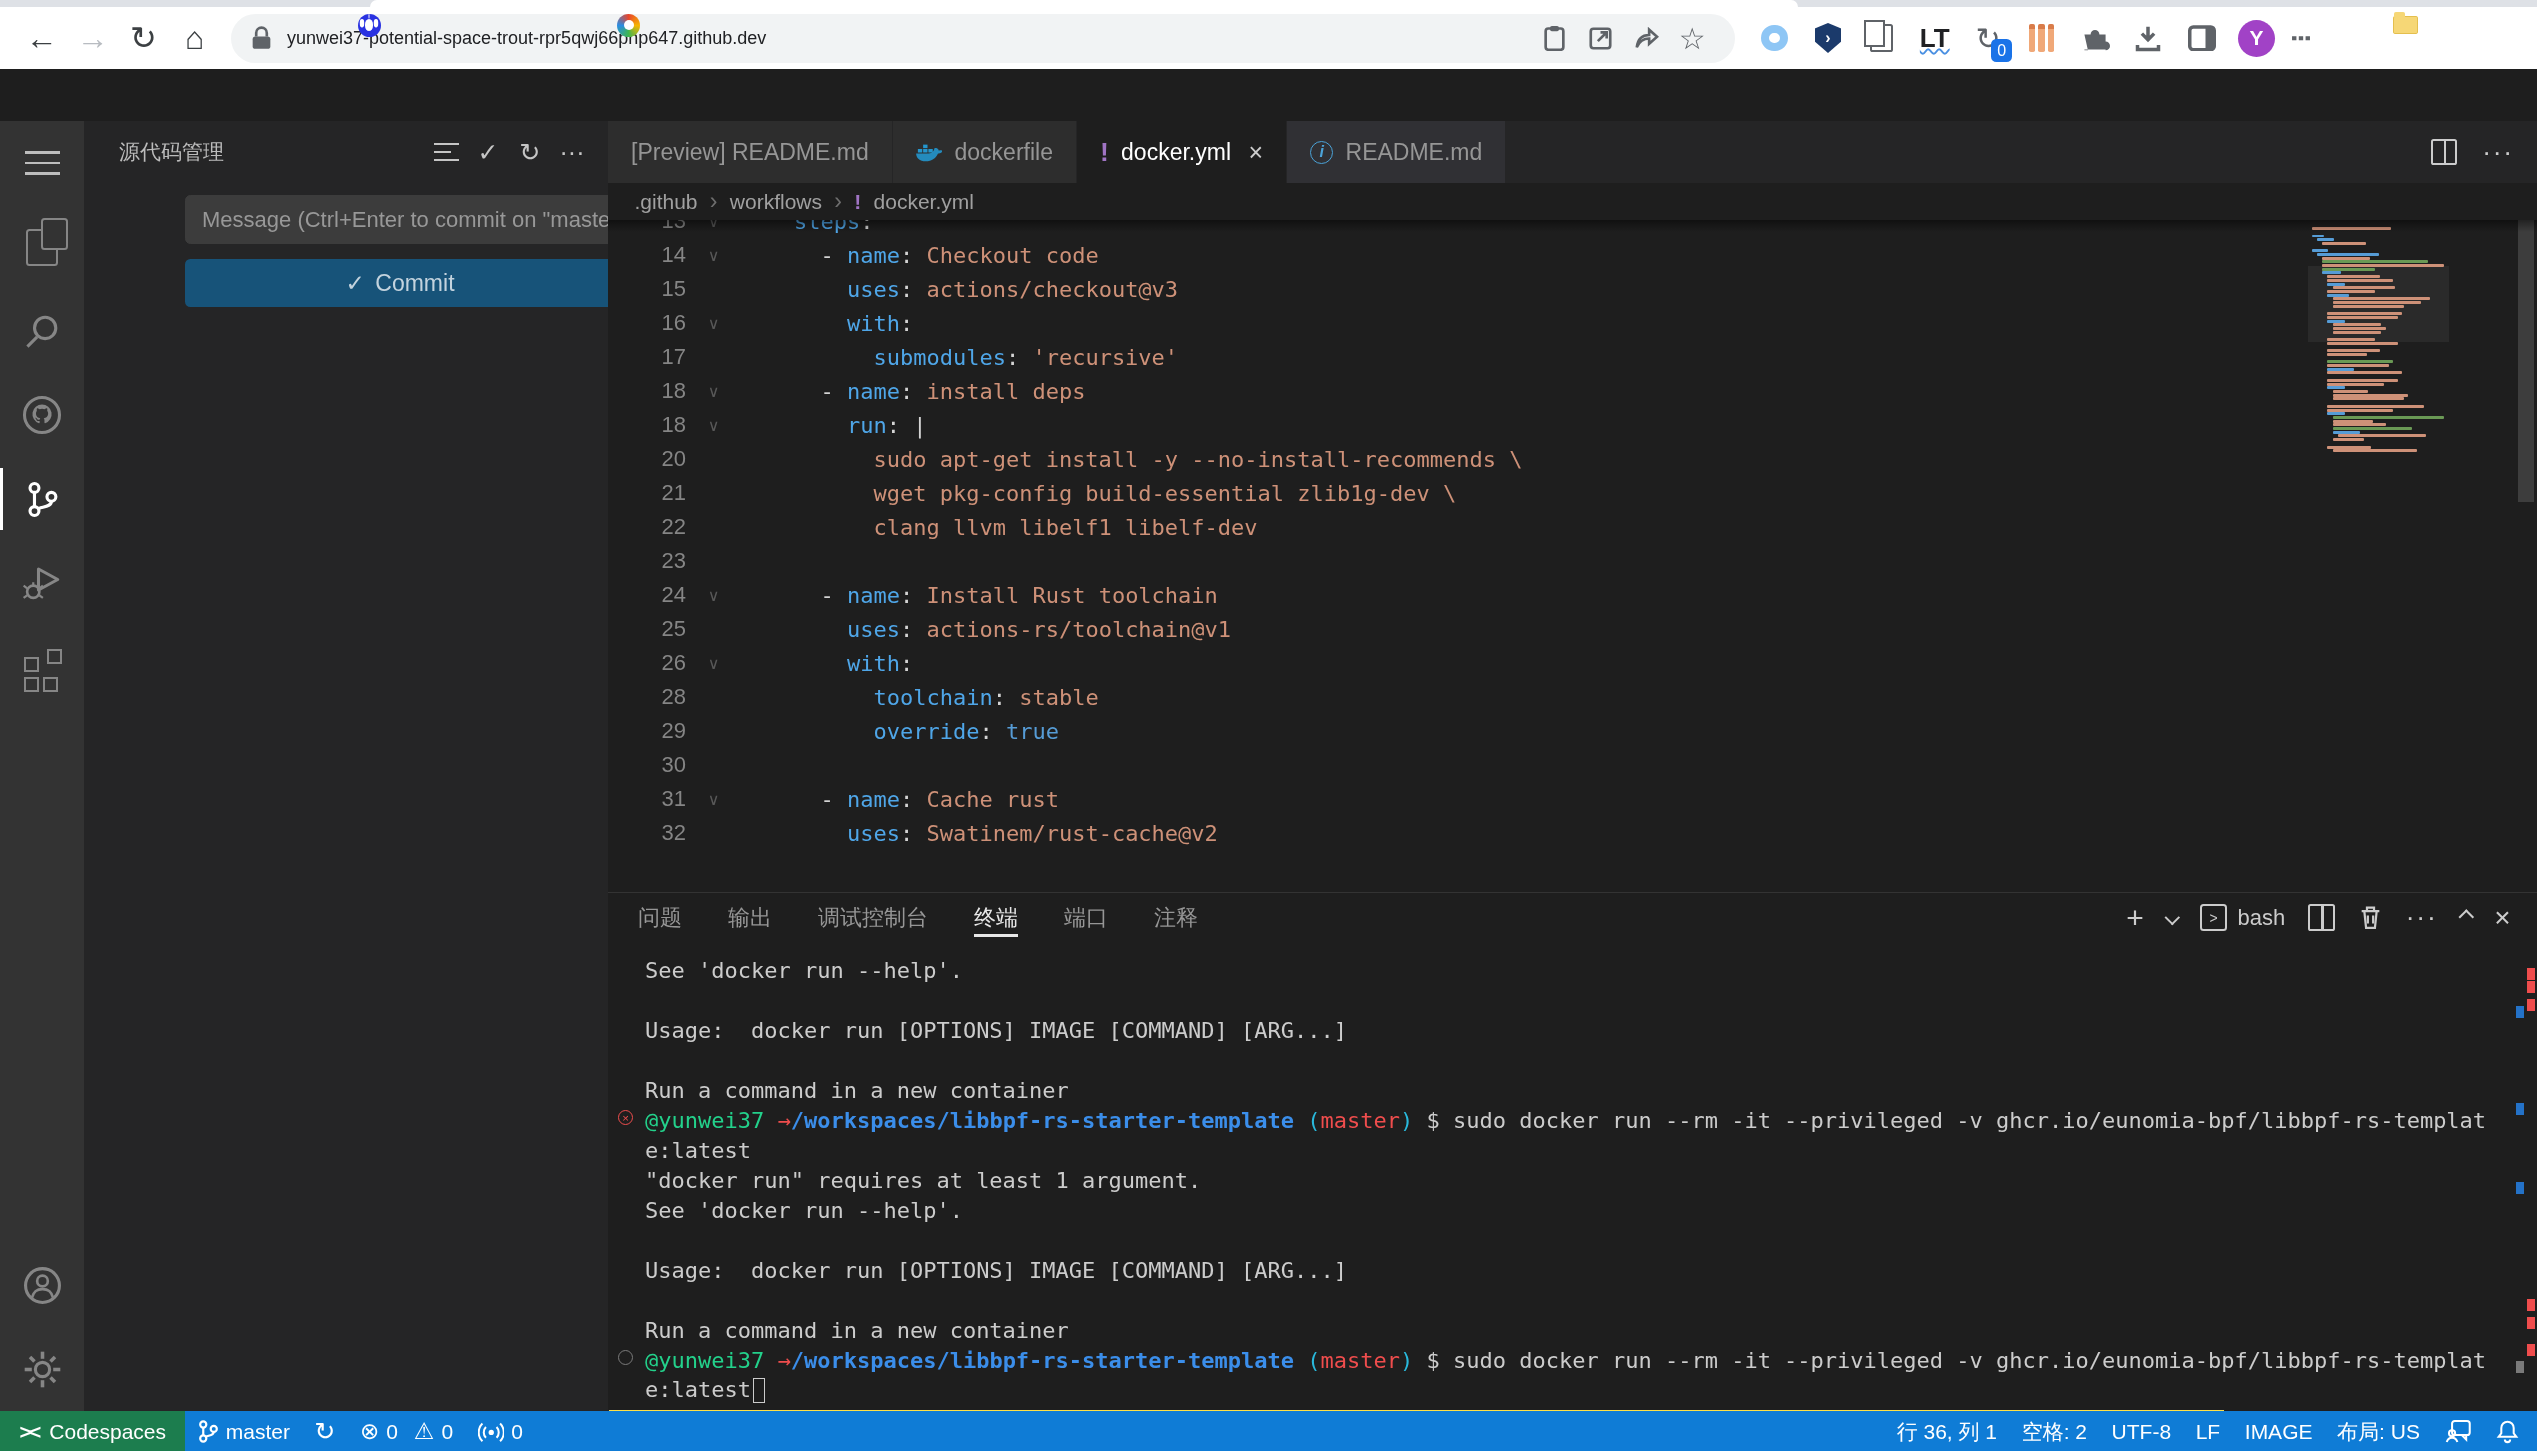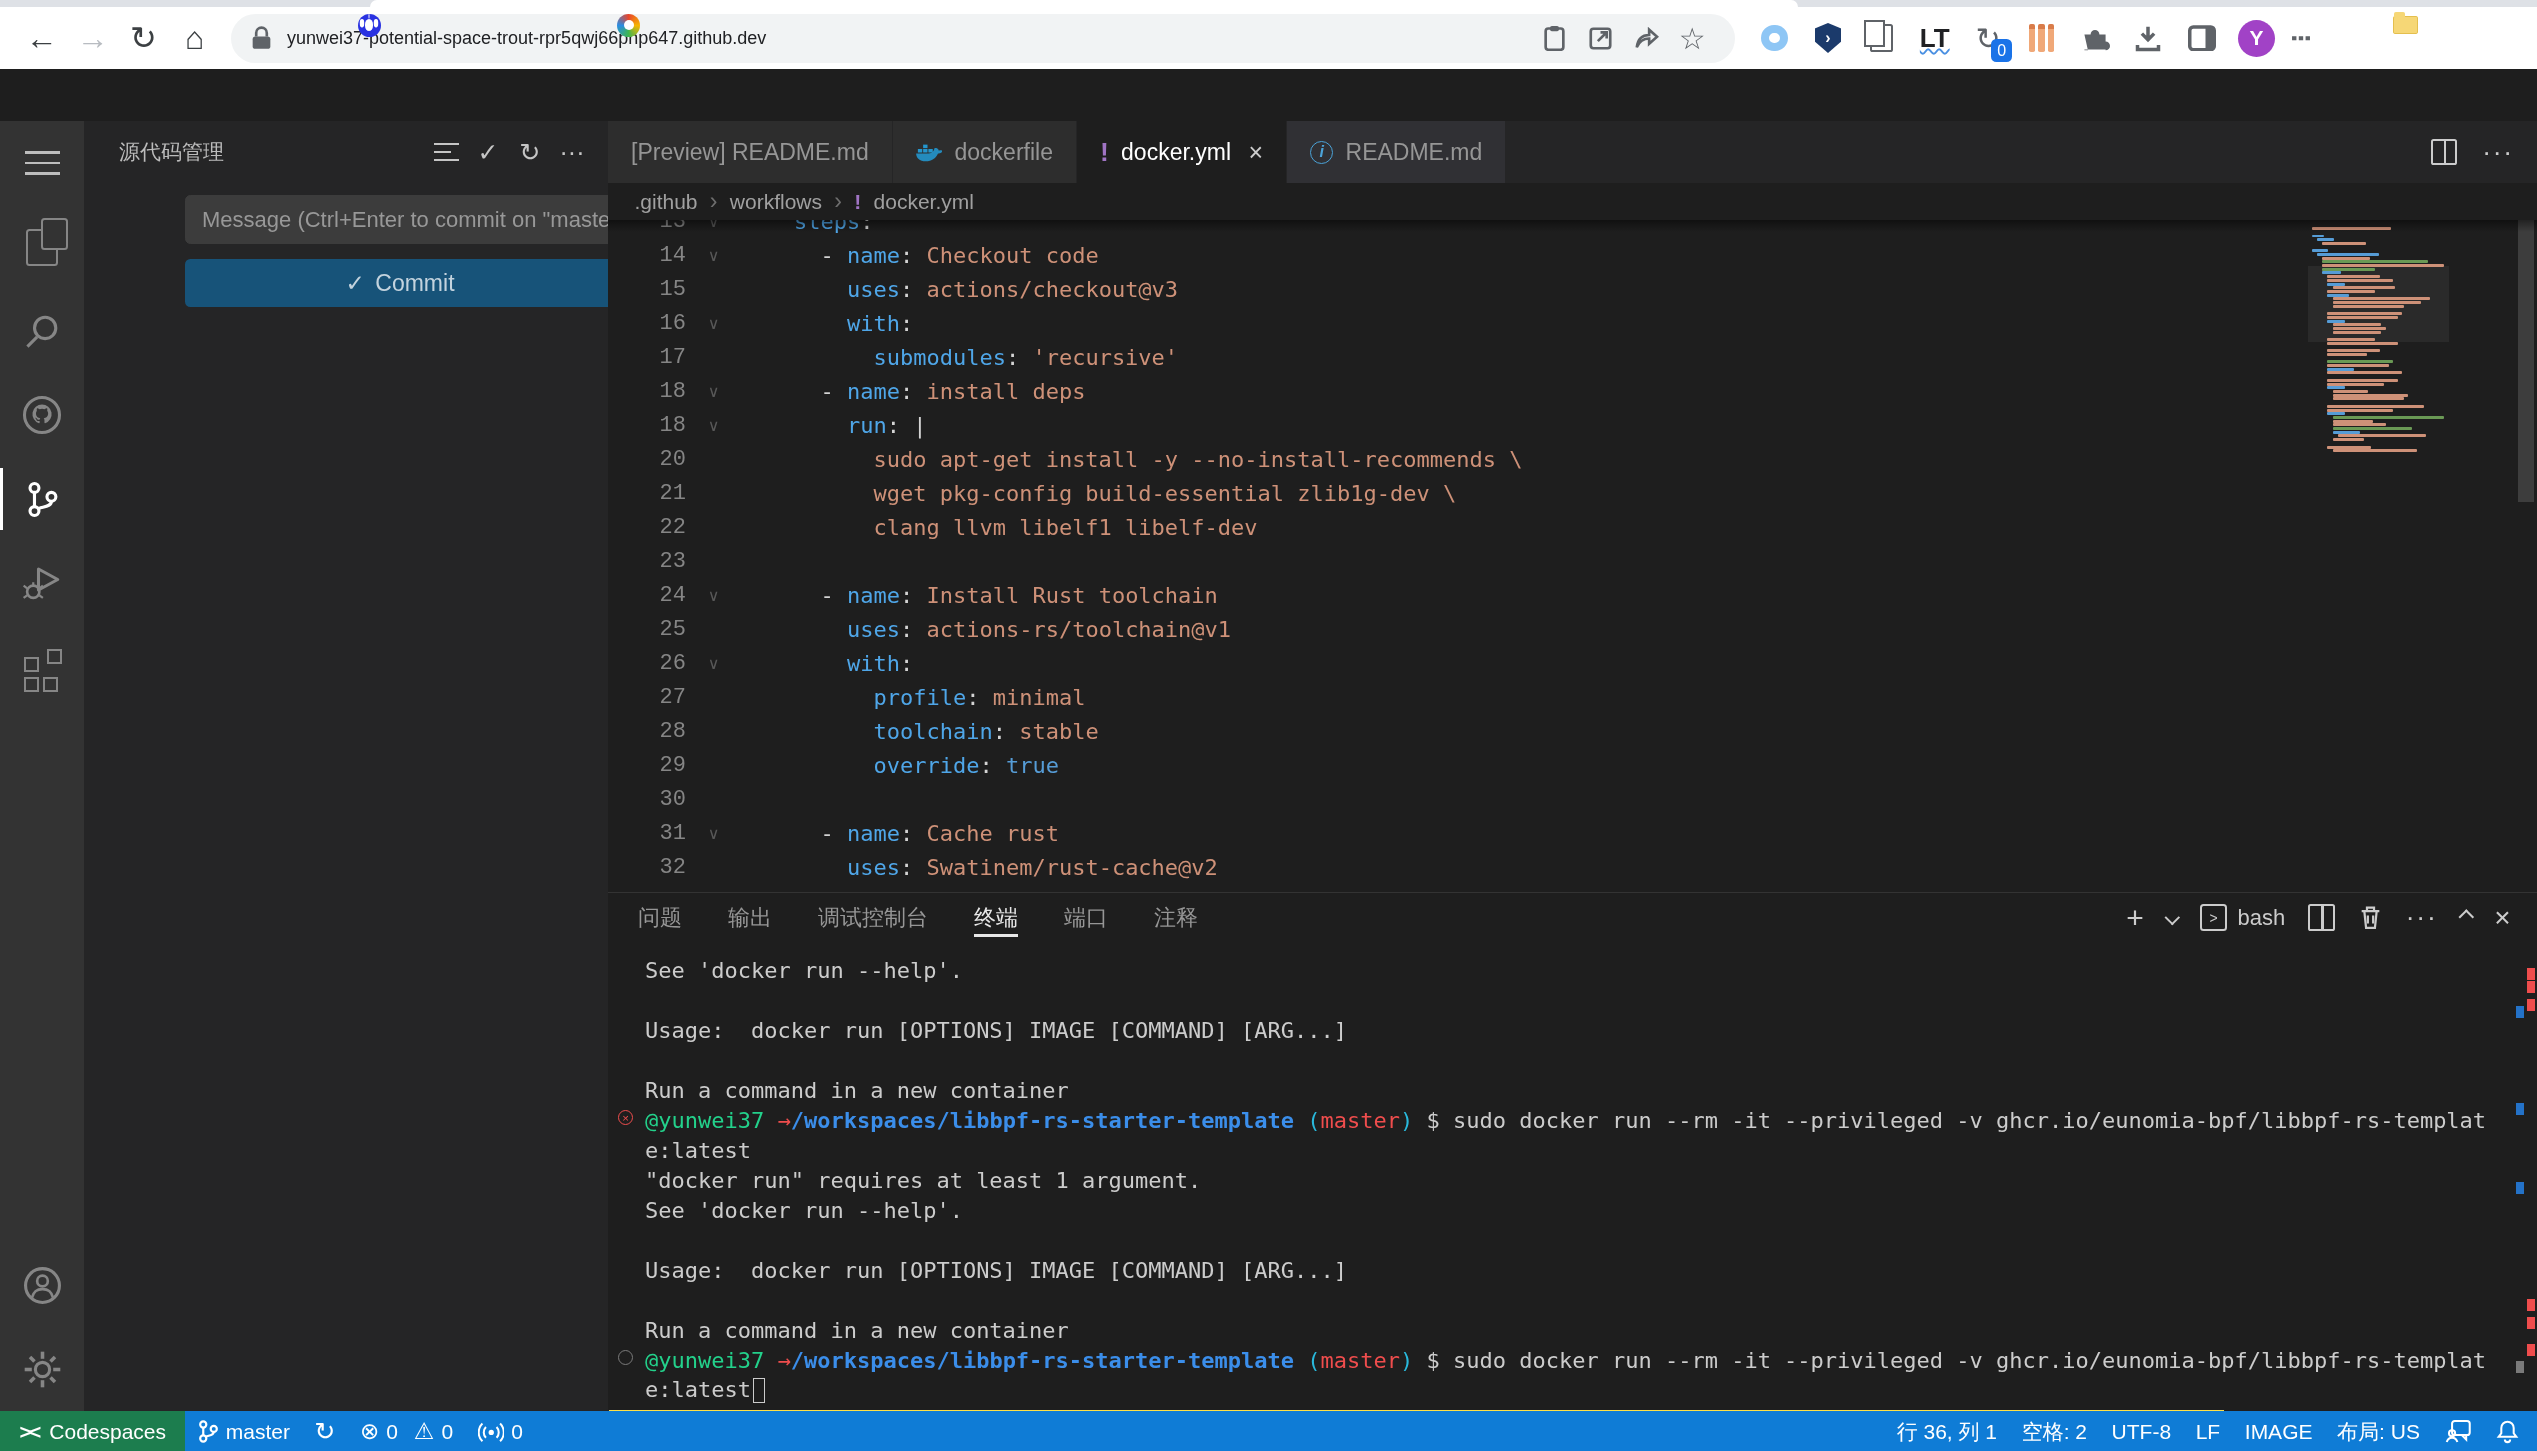--- a/index.html
+++ b/index.html
@@ -118,21 +118,21 @@
                 gap:12.3px; padding-left:26.5px; font-size:21px; color:#a0a0a0; }
   #breadcrumb .sep { color:#6e6e6e; font-size:23px; }
   #breadcrumb .yml-bang { font-size:21px; }
 
   
   #code-region { left:0; top:99px; width:1929px; height:673px; background:#1e1e1e; overflow:hidden; }
   #code-shadow { position:absolute; left:0; top:0; width:100%; height:12.3px;
                  background:linear-gradient(rgba(0,0,0,0.45),transparent); z-index:5; }
   #code-lines { position:absolute; left:0; top:-16px; width:1675px; }
   .code-line { display:flex; height:34px; align-items:center; }
-  .ln { width:78px; text-align:right; color:#858585; font-family:Liberation Mono, monospace; font-size:22px; flex:0 0 auto; }
+  .ln { width:78px; text-align:right; color:#858585; font-family:Liberation Sans, sans-serif; font-size:22px; flex:0 0 auto; }
   .fold { width:55px; text-align:center; color:#585858; font-size:16px; flex:0 0 auto; }
   .code-text { font-family:"DejaVu Sans Mono",monospace; font-size:22px; white-space:pre; }
   .tk-k { color:#4fa6e8; } .tk-v { color:#ce9178; } .tk-p { color:#d4d4d4; } .tk-b { color:#569cd6; }
 
   #minimap { position:absolute; left:1700px; top:0; width:141px; height:673px; }
   .mm-bar { position:absolute; height:2.6px; border-radius:0.9px; }
   #mm-viewport { position:absolute; left:0; top:46px; width:141px; height:76px; background:rgba(255,255,255,0.055); }
   #scrollbar-v { position:absolute; left:1906px; top:0; width:23px; height:673px; }
   #scroll-thumb { position:absolute; left:3.5px; top:0; width:16px; height:282px; background:rgba(121,121,121,0.35); }
 
@@ -523,25 +523,20 @@
             </div>
             <div class="code-line">
               <span class="ln">25</span>
               <span class="fold"></span>
               <span class="code-text"><span class="tk-p">        </span><span class="tk-k">uses</span><span class="tk-p">:</span><span class="tk-v"> actions-rs/toolchain@v1</span></span>
             </div>
             <div class="code-line">
               <span class="ln">26</span>
               <span class="fold">∨</span>
               <span class="code-text"><span class="tk-p">        </span><span class="tk-k">with</span><span class="tk-p">:</span></span>
-            </div>
-            <div class="code-line">
-              <span class="ln">27</span>
-              <span class="fold"></span>
-              <span class="code-text"><span class="tk-p">          </span><span class="tk-k">profile</span><span class="tk-p">:</span><span class="tk-v"> minimal</span></span>
             </div>
             <div class="code-line">
               <span class="ln">28</span>
               <span class="fold"></span>
               <span class="code-text"><span class="tk-p">          </span><span class="tk-k">toolchain</span><span class="tk-p">:</span><span class="tk-v"> stable</span></span>
             </div>
             <div class="code-line">
               <span class="ln">29</span>
               <span class="fold"></span>
               <span class="code-text"><span class="tk-p">          </span><span class="tk-k">override</span><span class="tk-p">:</span><span class="tk-p"> </span><span class="tk-b">true</span></span>

